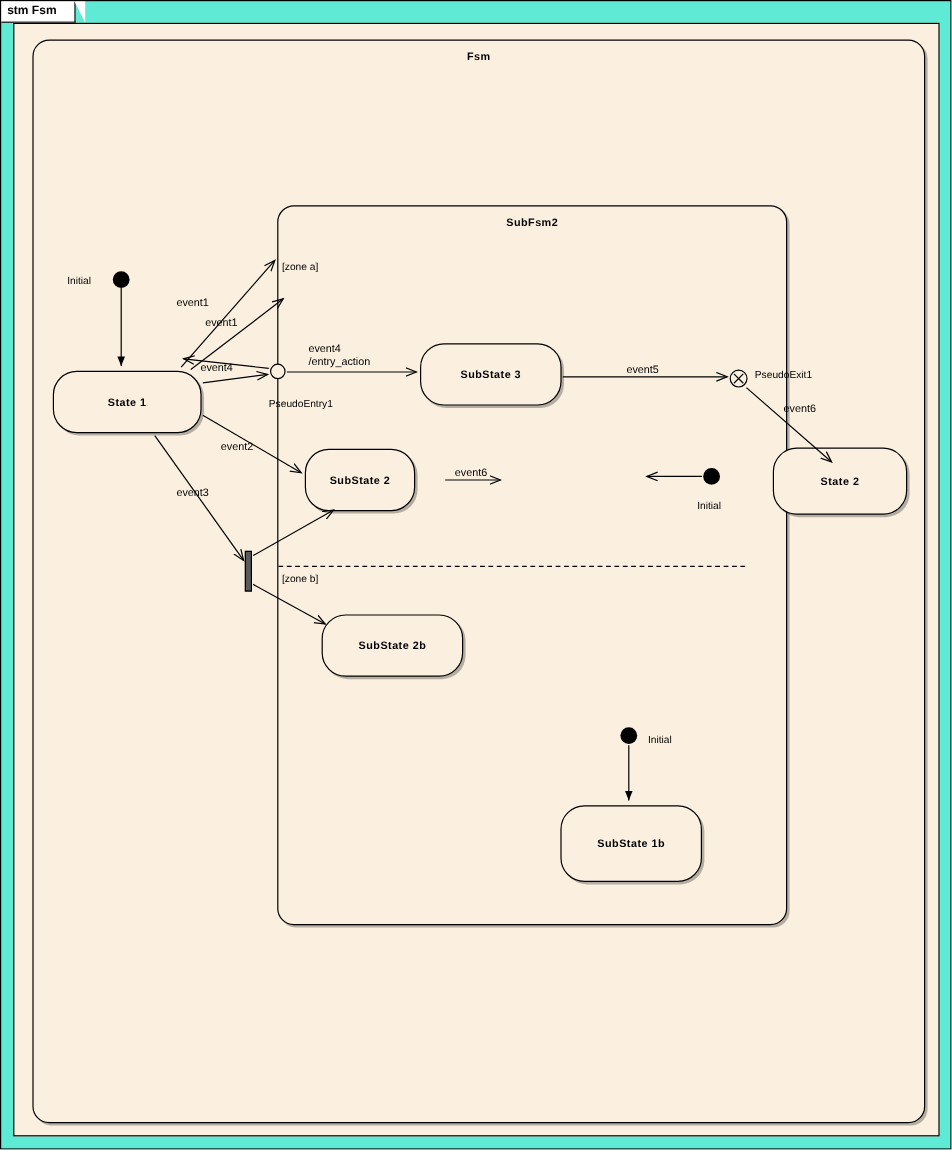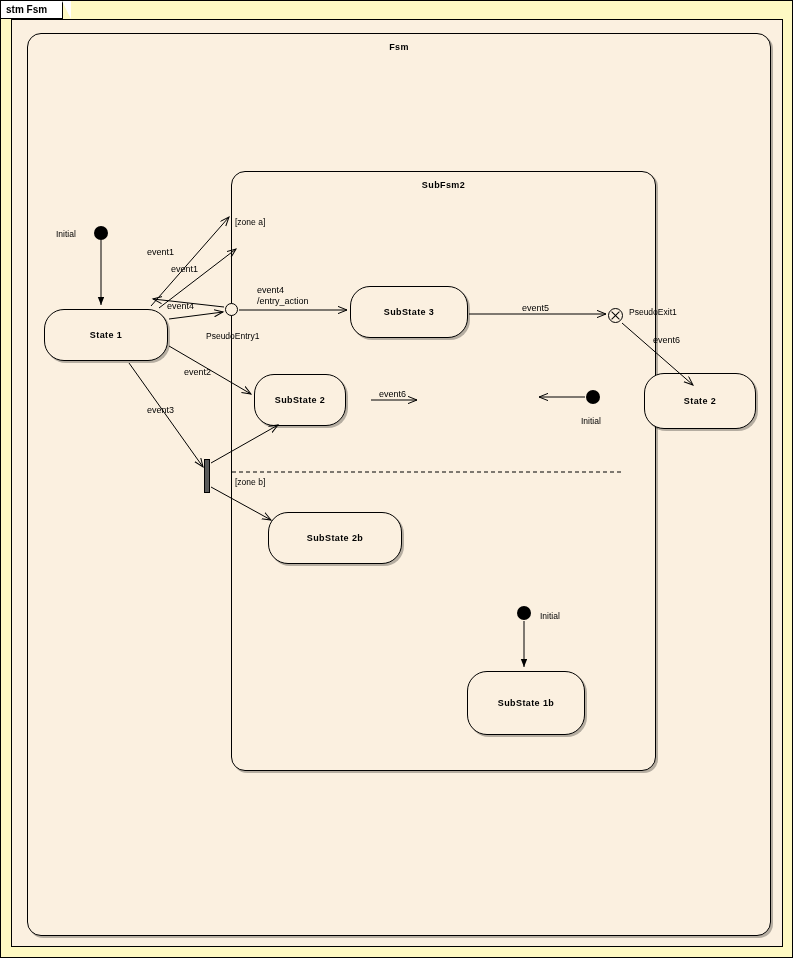--- a/index.html
+++ b/index.html
@@ -7,21 +7,21 @@
     padding: 0;
     background: #ffffff;
   }
   body {
     font-family: "Liberation Sans", sans-serif;
   }
   #canvas {
     position: relative;
     width: 793px;
     height: 958px;
-    background: #fef9c3;
+    background: #5eead4;
     border: 1px solid #000000;
     box-sizing: border-box;
     overflow: hidden;
   }
   
   #frame-tab {
     position: absolute;
     left: 0px;
     top: 0px;
     width: 62px;
@@ -192,39 +192,39 @@
 
   <div class="state simple" style="left:349px; top:285px; width:118px; height:52px;">
     <div class="state-title">SubState 3</div>
   </div>
 
   <div class="state simple" style="left:253px; top:373px; width:92px; height:52px;">
     <div class="state-title">SubState 2</div>
   </div>
 
 
-  <div class="state simple" style="left:267px; top:511px; width:134px; height:52px;">
+  <div class="state simple" style="left:267px; top:511px; width:118px; height:52px;">
     <div class="state-title">SubState 2b</div>
   </div>
 
   <div class="state simple" style="left:466px; top:670px; width:118px; height:64px;">
     <div class="state-title">SubState 1b</div>
   </div>
 
   <div class="initial-node" style="left:93px; top:225px;"></div>
   <div class="node-label" style="left:55px; top:228px;">Initial</div>
 
   <div class="initial-node" style="left:585px; top:389px;"></div>
   <div class="node-label" style="left:580px; top:415px;">Initial</div>
 
   <div class="initial-node" style="left:516px; top:605px;"></div>
   <div class="node-label" style="left:539px; top:610px;">Initial</div>
 
   <div class="entry-point" style="left:224px; top:302px;"></div>
-  <div class="node-label" style="left:188px; top:330px;padding-left:17px;">PseudoEntry1</div>
+  <div class="node-label" style="left:206px; top:330px;padding-left:17px;">PseudoEntry1</div>
 
   <div class="exit-point" style="left:607px; top:307px;"></div>
   <div class="node-label" style="left:628px; top:306px;">PseudoExit1</div>
 
   <div class="join-bar" style="left:203px; top:458px;"></div>
 
   <div class="edge-label" style="left:146px; top:246px;">event1</div>
   <div class="edge-label" style="left:170px; top:263px;">event1</div>
   <div class="edge-label" style="left:166px; top:300px;">event4</div>
   <div class="edge-label" style="left:256px; top:284px;">event4

